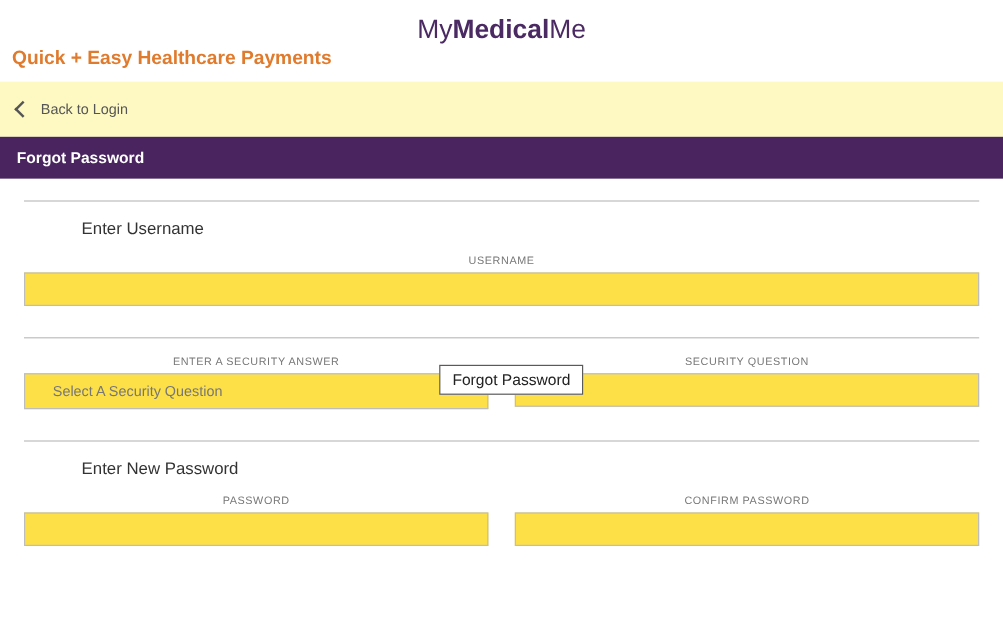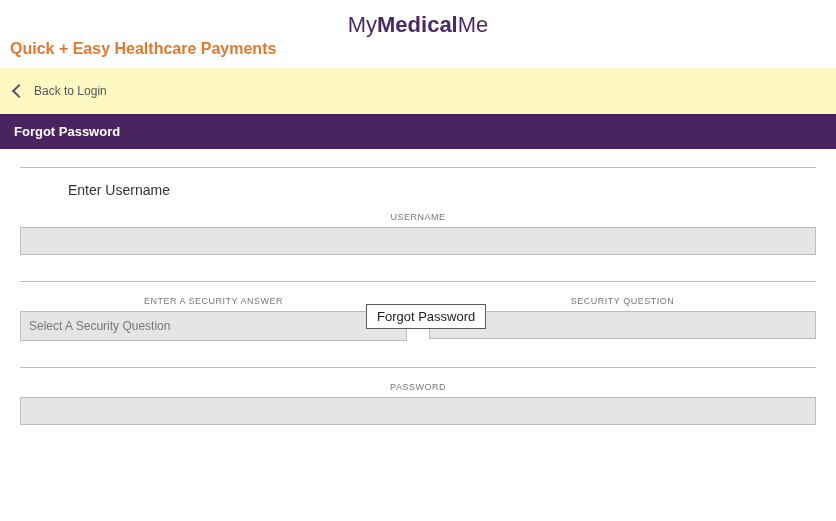--- a/index.html
+++ b/index.html
@@ -86,23 +86,23 @@
   }
   .row {
     display: flex;
     gap: 22px;
   }
   .col { flex: 1; }
   input[type=text], input[type=password], select, .select-box {
     width: 100%;
     height: 28px;
     border: 1px solid #bdbdbd;
-    background: #e5e5e5;
+    background: #fde047;
     font-size: 12px;
-    padding: 0 8px;
+    padding: 0 23px;
     color: #555;
   }
   .username-input { width: 255px; }
   .select-box {
     display: flex;
     align-items: center;
     color: #777;
     height: 30px;
   }
   .answer-wrap { position: relative; }
@@ -170,22 +170,27 @@
     <div class="col answer-wrap">
       <div class="tooltip-box">Forgot Password</div>
       <input type="text" style="">
     </div>
   </div>
 
   <div class="section-gap"></div>
   <hr class="hr">
 
   
+  <div class="section-title">Enter New Password</div>
   <div class="row">
     <div class="col">
       <label class="field-label">PASSWORD</label>
+      <input type="password" style="">
+    </div>
+    <div class="col">
+      <label class="field-label">CONFIRM PASSWORD</label>
       <input type="password" style="">
     </div>
   </div>
 
   
 
 </div>
 
 </body></html>

